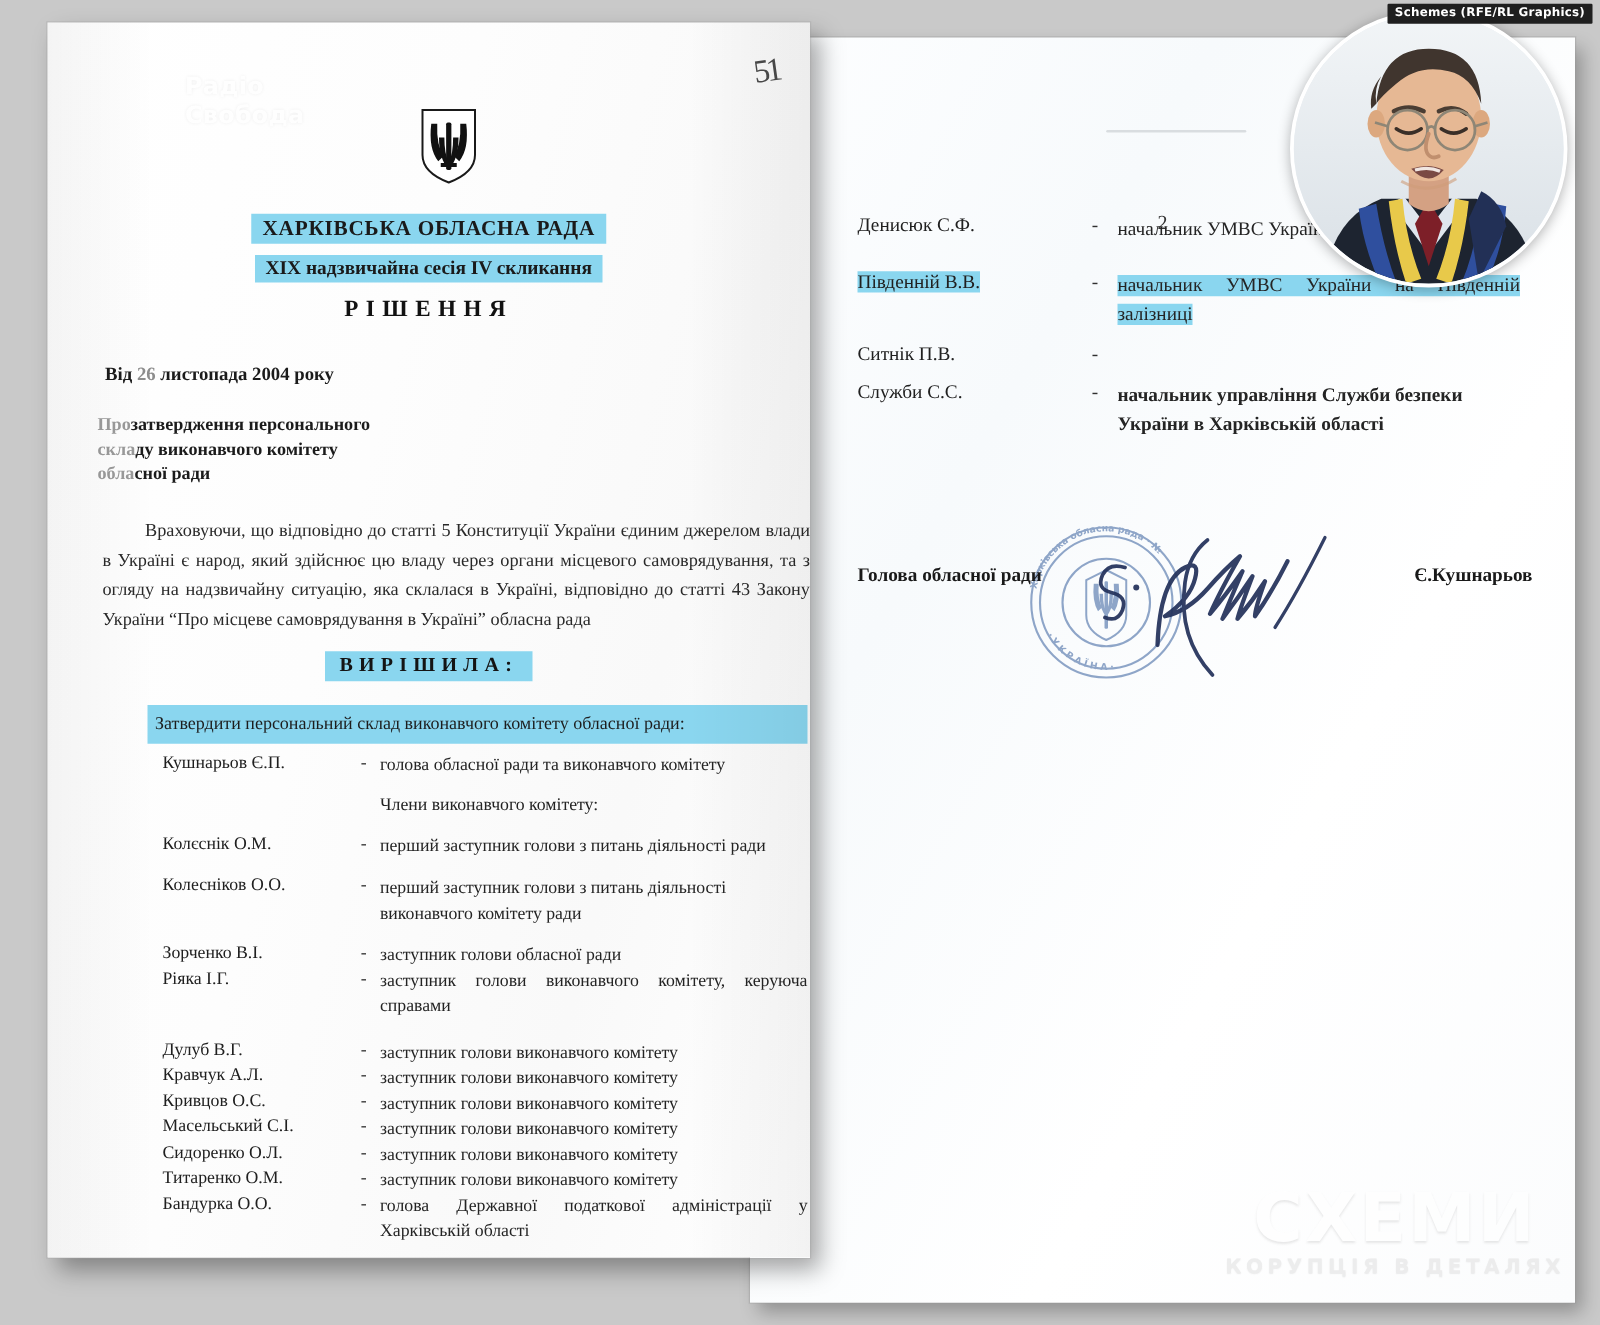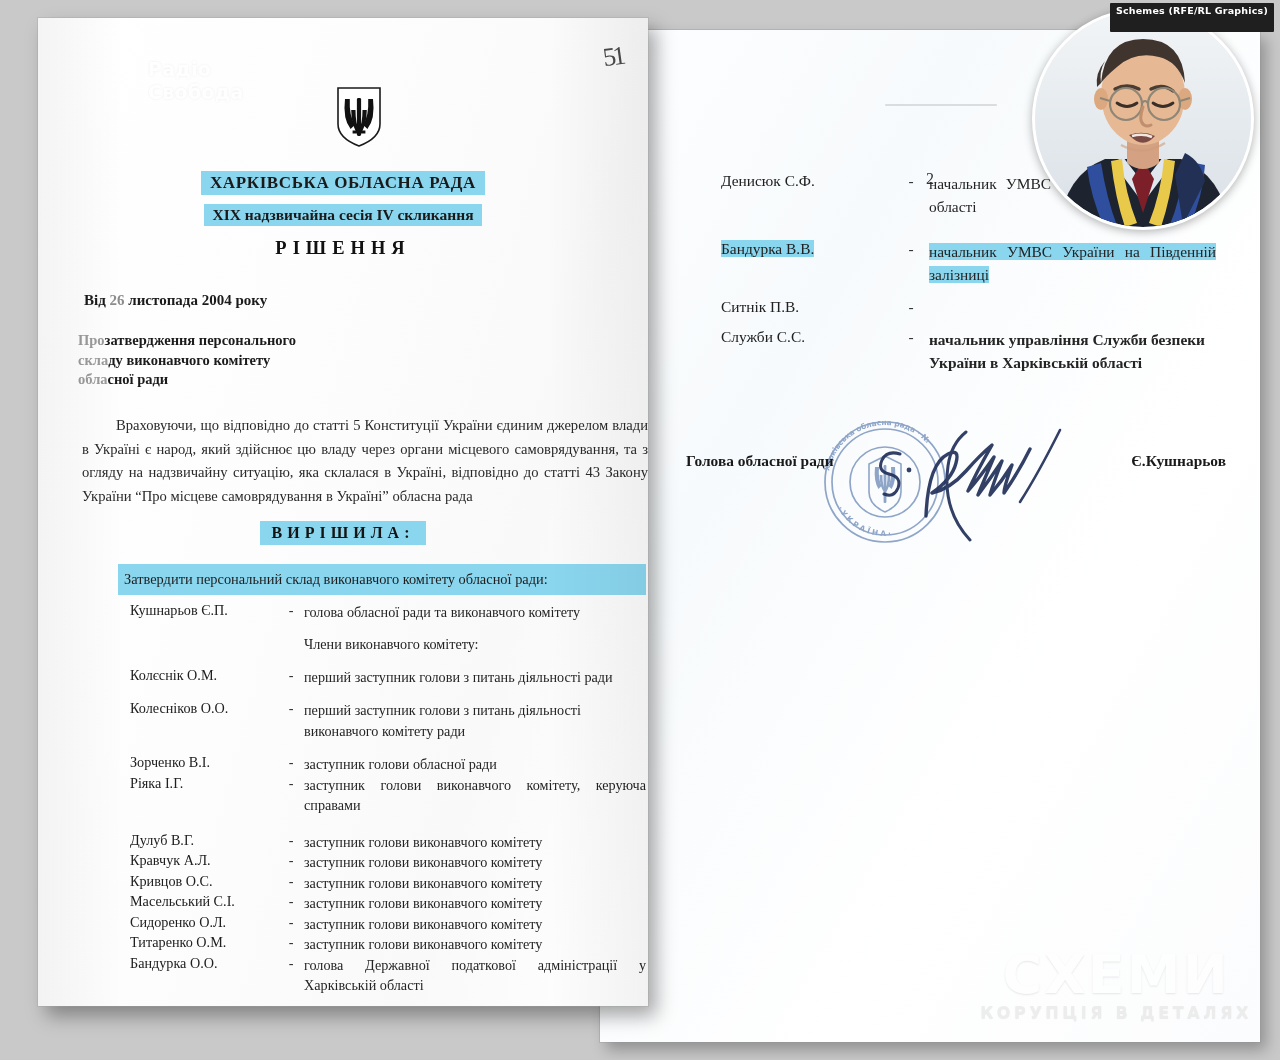--- a/index.html
+++ b/index.html
@@ -110,21 +110,21 @@
   #left-rows .row.gap{margin-top:16px;}
   #left-rows .row.gap2{margin-top:13px;}
   #left-rows .row.tight{margin-bottom:0px;}
   .members{
     margin:13px 0 14px 174px;font-size:14.2px;color:#232323;
   }
   .fade-lo{color:#8e8e8e;}
 
   #right-rows{left:86px;top:142px;width:530px;font-size:15.4px;}
   #right-rows .row{margin-bottom:12px;}
-  #right-rows .nm{width:172px;margin-left:35px;}
+  #right-rows .nm{width:172px;}
   #right-rows .dash{width:36px;}
   #right-rows .rl{line-height:23px;text-align:justify;}
   #right-rows .rl.nj{text-align:left;font-weight:bold;}
 
   .pgnum{
     position:absolute;left:0;right:0;top:140px;text-align:center;
     font-size:16px;color:#333;
   }
   .scanline{
     position:absolute;left:285px;top:74px;width:112px;height:2px;
@@ -154,21 +154,21 @@
     background:#e9eef2;
   }
   #portrait svg{display:block;}
 
   
   #src-badge{
     position:absolute;right:6px;top:3px;
     background:#1f1f1f;color:#ffffff;
     font-family:"DejaVu Sans", sans-serif;
     font-size:9.5px;font-weight:bold;
-    padding:2px 6px 16px;letter-spacing:.2px;
+    padding:2px 6px 3px;letter-spacing:.2px;
     border-radius:1px;
   }
   #schemy{
     position:absolute;right:28px;bottom:38px;
     text-align:center;pointer-events:none;opacity:.62;
   }
   #schemy .big{
     font-family:"DejaVu Sans", sans-serif;
     font-weight:bold;font-size:54px;line-height:52px;
     color:#ffffff;letter-spacing:2px;
@@ -195,21 +195,21 @@
 
       <div class="rows" id="right-rows">
 
         <div class="row">
           <div class="nm">Денисюк С.Ф.</div>
           <div class="dash">-</div>
           <div class="rl">начальник   УМВС   України   в   Харківській області</div>
         </div>
 
         <div class="row" style="margin-top:22px;">
-          <div class="nm"><span class="hl">Бандурка В.В.</span></div>
+          <div class="nm"><span class="hl">Південній В.В.</span></div>
           <div class="dash">-</div>
           <div class="rl"><span class="hl">начальник   УМВС   України   на   Південній залізниці</span></div>
         </div>
 
         <div class="row">
           <div class="nm">Ситнік П.В.</div>
           <div class="dash">-</div>
         </div>
 
         <div class="row">

